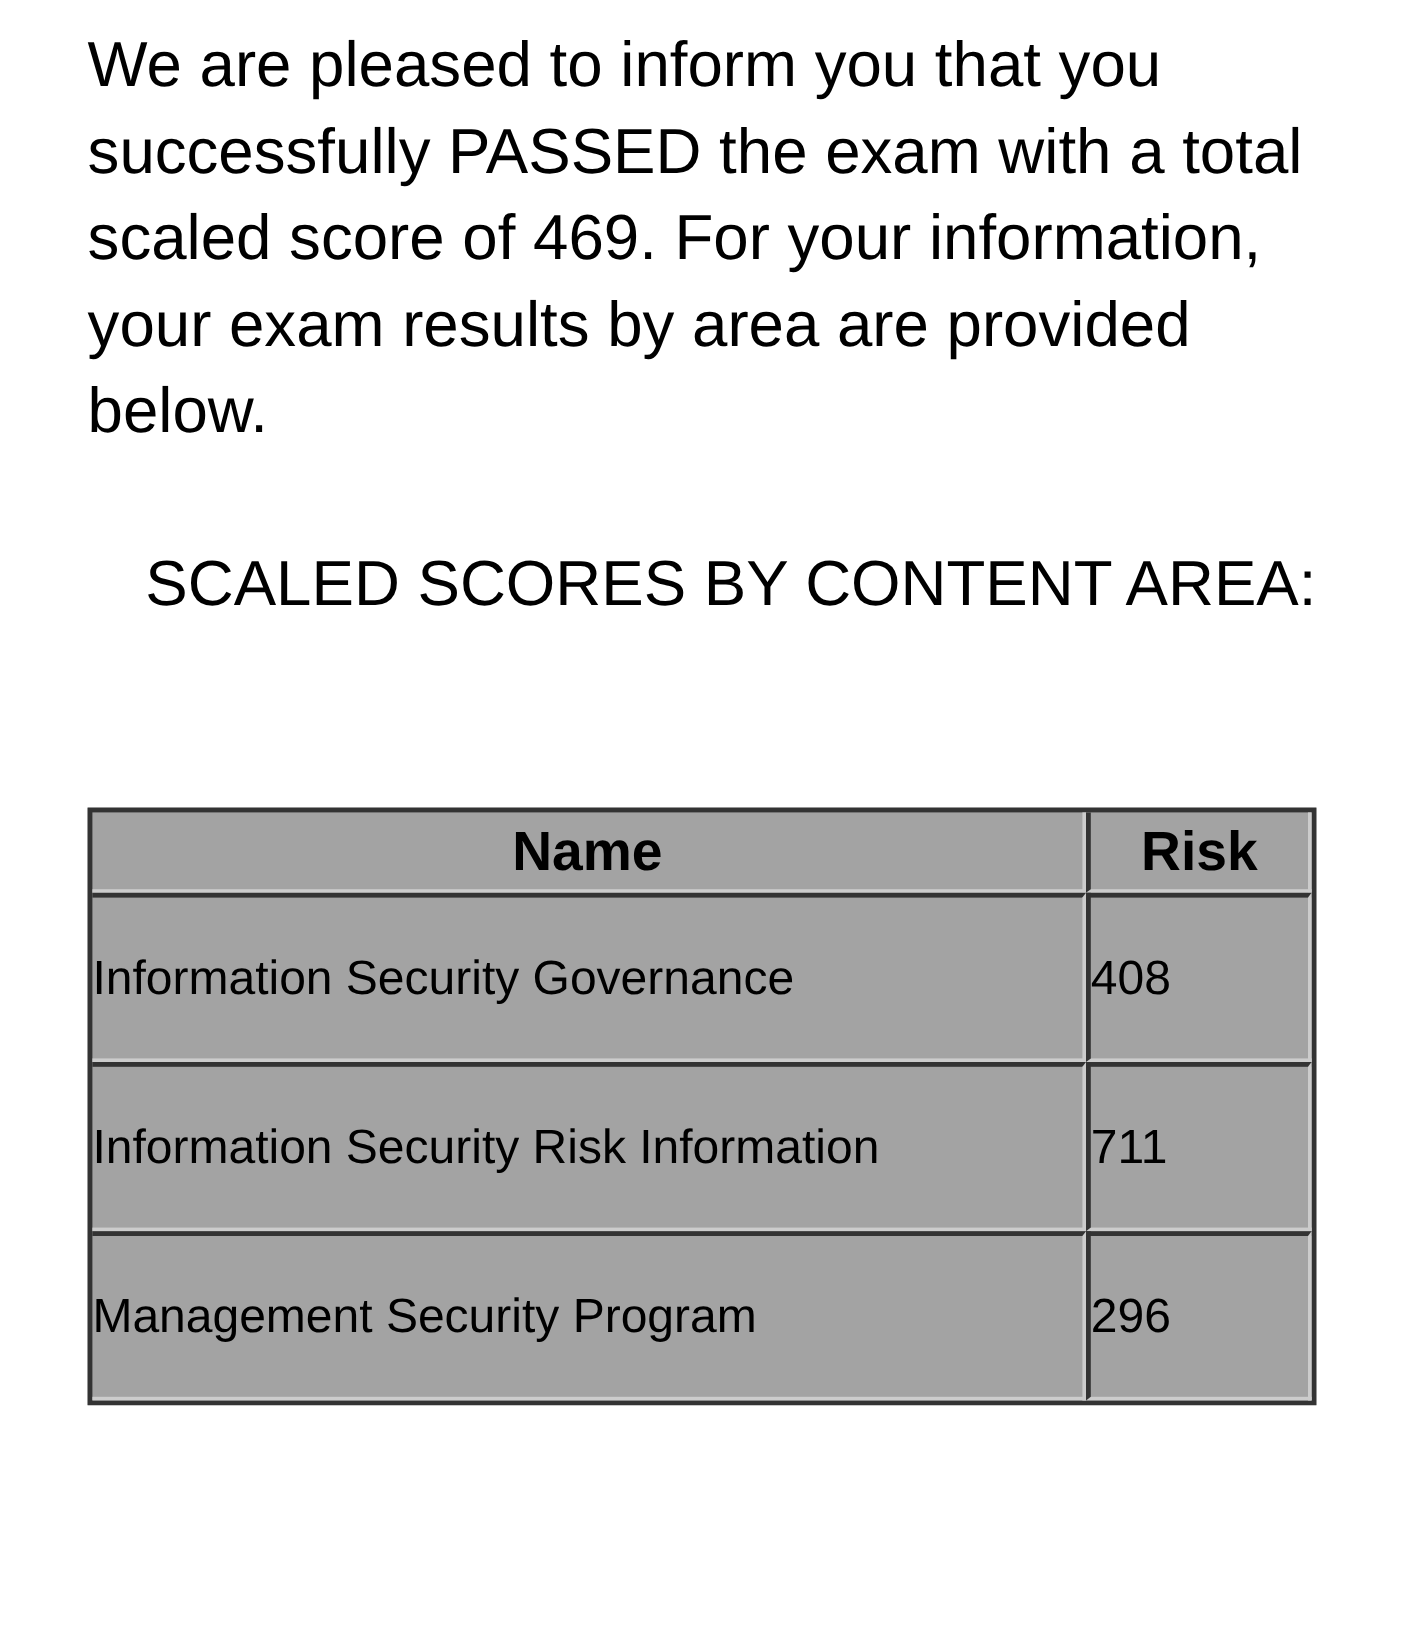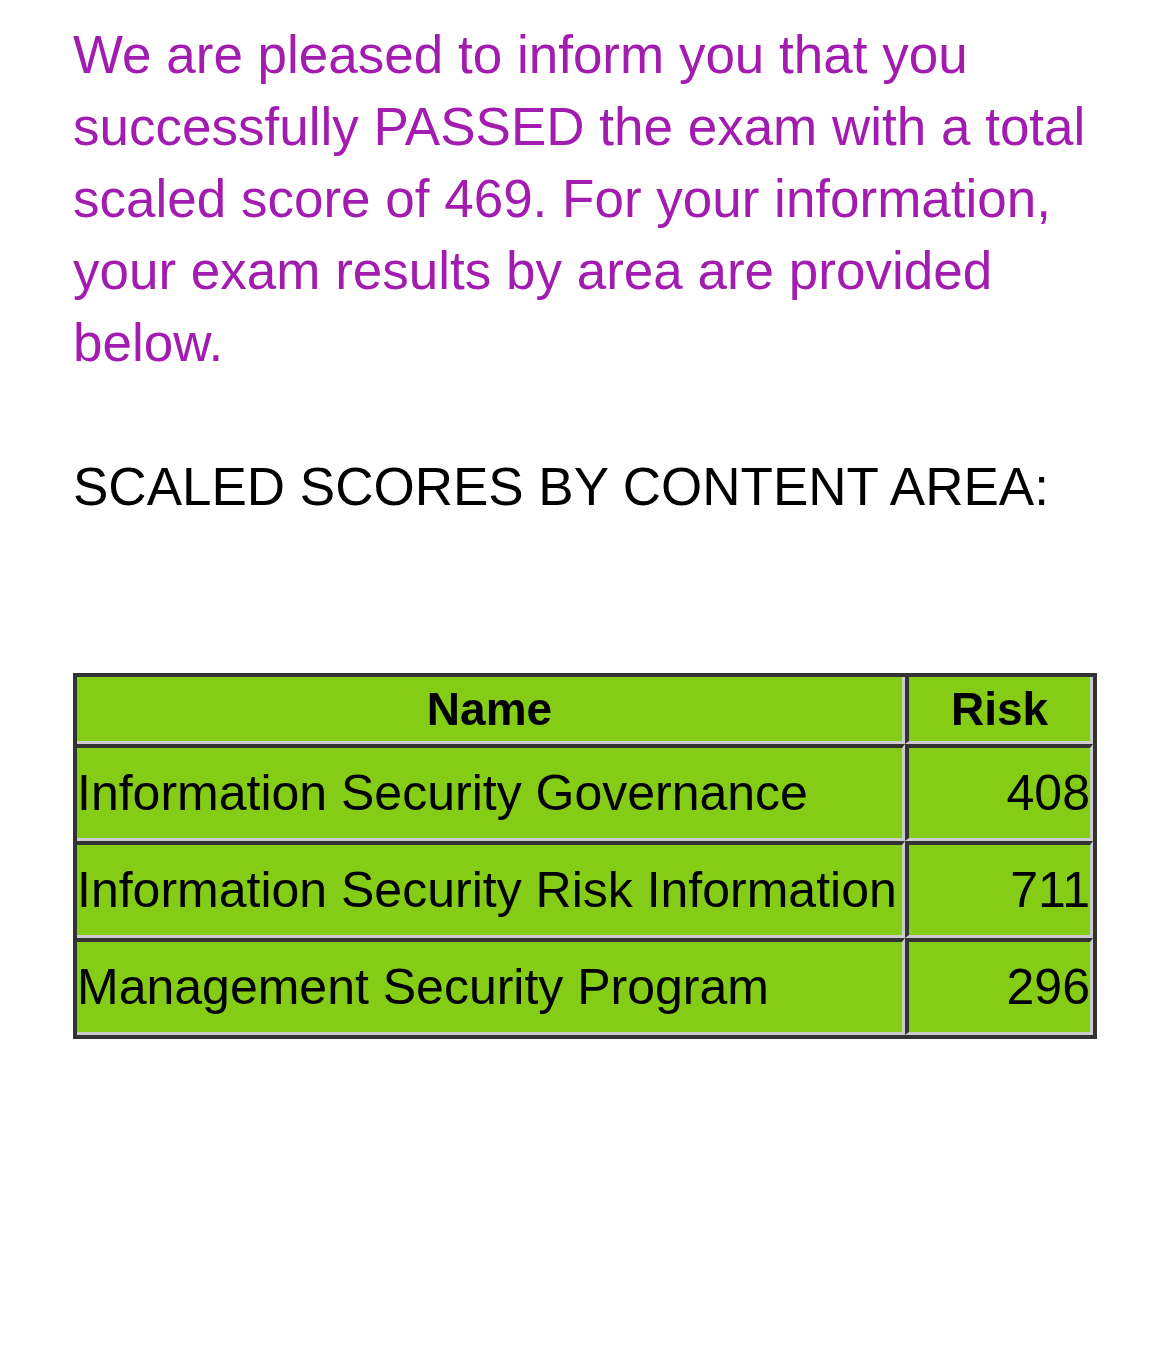--- a/index.html
+++ b/index.html
@@ -16,73 +16,74 @@
     -webkit-font-smoothing: antialiased;
   }
   .content {
     padding: 19px 73px 0 73px;
   }
   .intro {
     margin: 0;
     font-size: 53px;
     line-height: 72px;
     font-weight: 400;
-    color: #a21caf;
+    color: #000000;
   }
   .section-heading {
     margin: 72px 0 0 0;
     font-size: 53px;
     line-height: 72px;
     font-weight: 400;
     color: #000000;
+    text-align: right;
   }
   table.scores {
     margin-top: 150px;
     width: 1024px;
     box-sizing: border-box;
     table-layout: fixed;
     border-collapse: separate;
     border-spacing: 0;
     border: 4px solid #333333;
-    background: #84cc16;
+    background: #a3a3a3;
   }
   table.scores th,
   table.scores td {
     box-sizing: border-box;
     border-right: 3px solid #cccccc;
     border-bottom: 3px solid #cccccc;
     vertical-align: middle;
     color: #000000;
   }
   table.scores th {
     font-size: 46px;
     font-weight: 700;
     line-height: 48px;
     padding: 8px 0;
     text-align: center;
   }
   table.scores td {
-    font-size: 50px;
+    font-size: 40px;
     font-weight: 400;
     line-height: 70px;
-    padding: 10px 0;
+    padding: 32px 0;
   }
   table.scores tbody td {
     border-top: 4px solid #333333;
   }
   .score-col-border {
     border-left: 4px solid #333333 !important;
   }
   td.name-cell {
     text-align: left;
     padding-left: 48px;
     padding-right: 10px;
   }
   td.score-cell {
-    text-align: right;
+    text-align: left;
   }
 </style>
 </head>
 <body>
 
 <div class="content">
 
   <p class="intro">We are pleased to inform you that you successfully PASSED the exam with a total scaled score of 469. For your information, your exam results by area are provided below.</p>
 
   <p class="section-heading">SCALED SCORES BY CONTENT AREA:</p>

